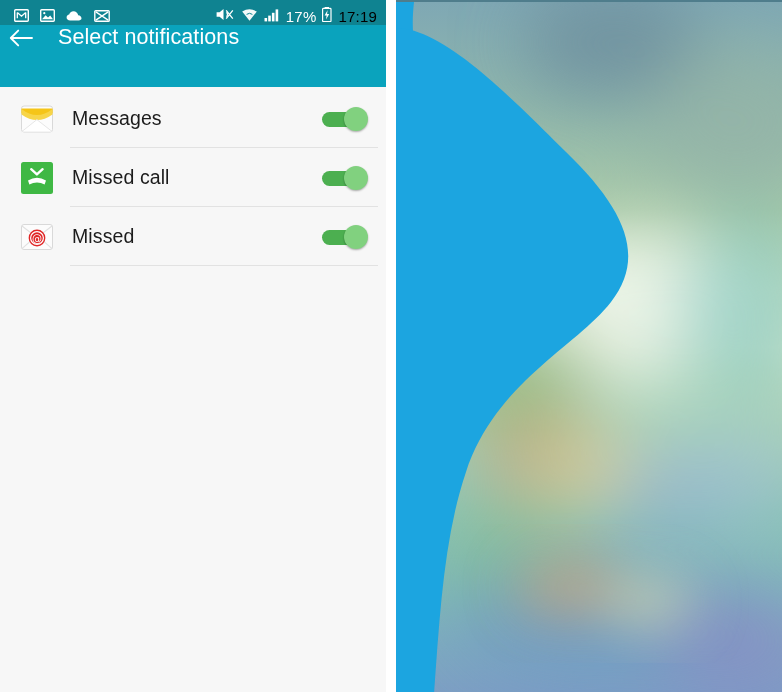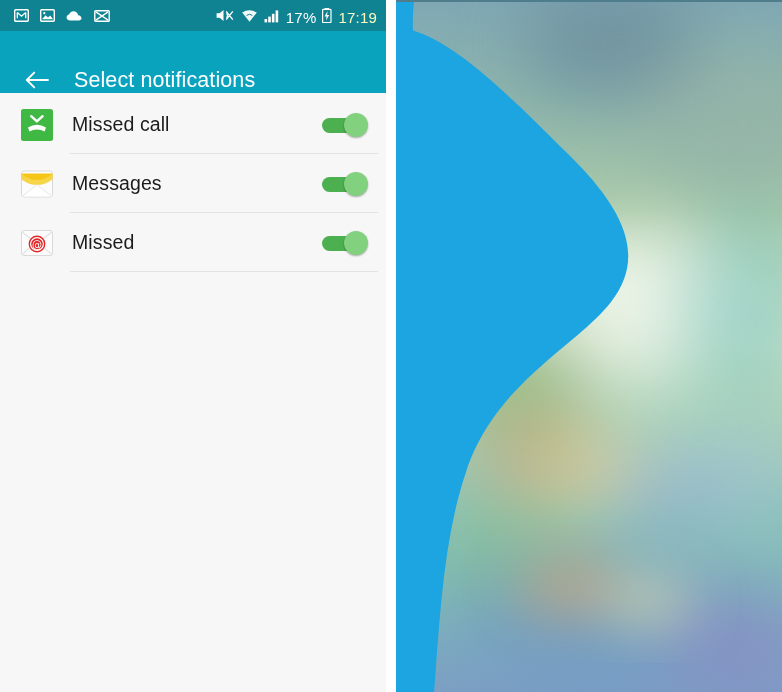--- a/index.html
+++ b/index.html
@@ -7,36 +7,36 @@
   body { font-family:"Liberation Sans", sans-serif; }
 
   .screen { position:relative; width:782px; height:692px; background:#ffffff; }
 
   
   .left-phone {
     position:absolute; left:0; top:0; width:386px; height:692px;
     background:#f7f7f7; overflow:hidden;
   }
   .status-bar {
-    position:relative; height:31px; width:100%;
-    background:#0f8391; display:flex; align-items:flex-start;
+    position:relative; height:25px; width:100%;
+    background:#0f8391; display:flex; align-items:center;
     padding:8px 9px 0 14px;
   }
   .status-left { display:flex; align-items:center; gap:11px; }
   .status-right { margin-left:auto; display:flex; align-items:center; gap:6px; }
   .sb-ico { display:block; }
   .sb-text {
-    color:#fef9c3; font-size:15px; letter-spacing:.2px;
+    color:#000000; font-size:15px; letter-spacing:.2px;
     font-family:"Liberation Sans", sans-serif;
   }
   .sb-pct { font-size:15px; color:#fff; }
 
   .app-bar {
     height:62px; width:100%; background:#0aa3bd;
-    display:flex; align-items:flex-end; padding-left:24px;
+    display:flex; align-items:flex-start; padding-left:8px;
   }
   .back-arrow { width:26px; height:26px; flex:0 0 auto; }
   .app-title {
     color:#ffffff; font-size:21.5px; margin-left:24px;
     font-weight:400; letter-spacing:.1px;
   }
 
   .list { width:100%; background:#f7f7f7; padding-top:2px; }
   .row {
     position:relative; display:flex; align-items:center;
@@ -162,44 +162,44 @@
         </svg>
       </span>
       <span class="app-title">Select notifications</span>
     </div>
 
     <div class="list">
 
       <div class="row">
         <span class="row-icon">
           <svg width="34" height="34" viewBox="0 0 34 34">
-            <rect x="1" y="1" width="32" height="32" rx="2.5" fill="#3fb844"></rect>
-            <path d="M11.2 8.2 L16.9 13.4 L22.6 8.2" fill="none" stroke="#fff" stroke-width="2.4" stroke-linecap="round" stroke-linejoin="round"></path>
-            <path d="M8 19.6 Q17 13.8 26 19.6 L24.6 23.4 Q21 21.6 17 21.6 Q13 21.6 9.4 23.4 Z" fill="#fff"></path>
-          </svg>
-        </span>
-        <span class="row-label">Missed call</span>
-        <span class="toggle">
-          <span class="tg-track"></span>
-          <span class="tg-knob"></span>
-        </span>
-        <span class="divider"></span>
-      </div>
-
-      <div class="row">
-        <span class="row-icon">
-          <svg width="34" height="34" viewBox="0 0 34 34">
             <rect x="1.5" y="4" width="31" height="26" rx="2.5" fill="#fcfcfc" stroke="#d9d9d9" stroke-width="1"></rect>
             <path d="M1.5 6.5 L32.5 6.5 L32.5 11 Q17 22 1.5 11 Z" fill="#f5c518"></path>
             <path d="M1.5 7 Q17 19 32.5 7 L32.5 12.5 Q17 23.5 1.5 12.5 Z" fill="#f7d549"></path>
             <path d="M1.8 29.6 L16.9 17.6 L32.2 29.6 Z" fill="#ffffff"></path>
             <path d="M1.8 29.6 L16.9 17.6 L32.2 29.6" fill="none" stroke="#e3e3e3" stroke-width="0.9"></path>
           </svg>
         </span>
         <span class="row-label">Messages</span>
+        <span class="toggle">
+          <span class="tg-track"></span>
+          <span class="tg-knob"></span>
+        </span>
+        <span class="divider"></span>
+      </div>
+
+      <div class="row">
+        <span class="row-icon">
+          <svg width="34" height="34" viewBox="0 0 34 34">
+            <rect x="1" y="1" width="32" height="32" rx="2.5" fill="#3fb844"></rect>
+            <path d="M11.2 8.2 L16.9 13.4 L22.6 8.2" fill="none" stroke="#fff" stroke-width="2.4" stroke-linecap="round" stroke-linejoin="round"></path>
+            <path d="M8 19.6 Q17 13.8 26 19.6 L24.6 23.4 Q21 21.6 17 21.6 Q13 21.6 9.4 23.4 Z" fill="#fff"></path>
+          </svg>
+        </span>
+        <span class="row-label">Missed call</span>
         <span class="toggle">
           <span class="tg-track"></span>
           <span class="tg-knob"></span>
         </span>
         <span class="divider"></span>
       </div>
 
       <div class="row">
         <span class="row-icon">
           <svg width="34" height="34" viewBox="0 0 34 34">

